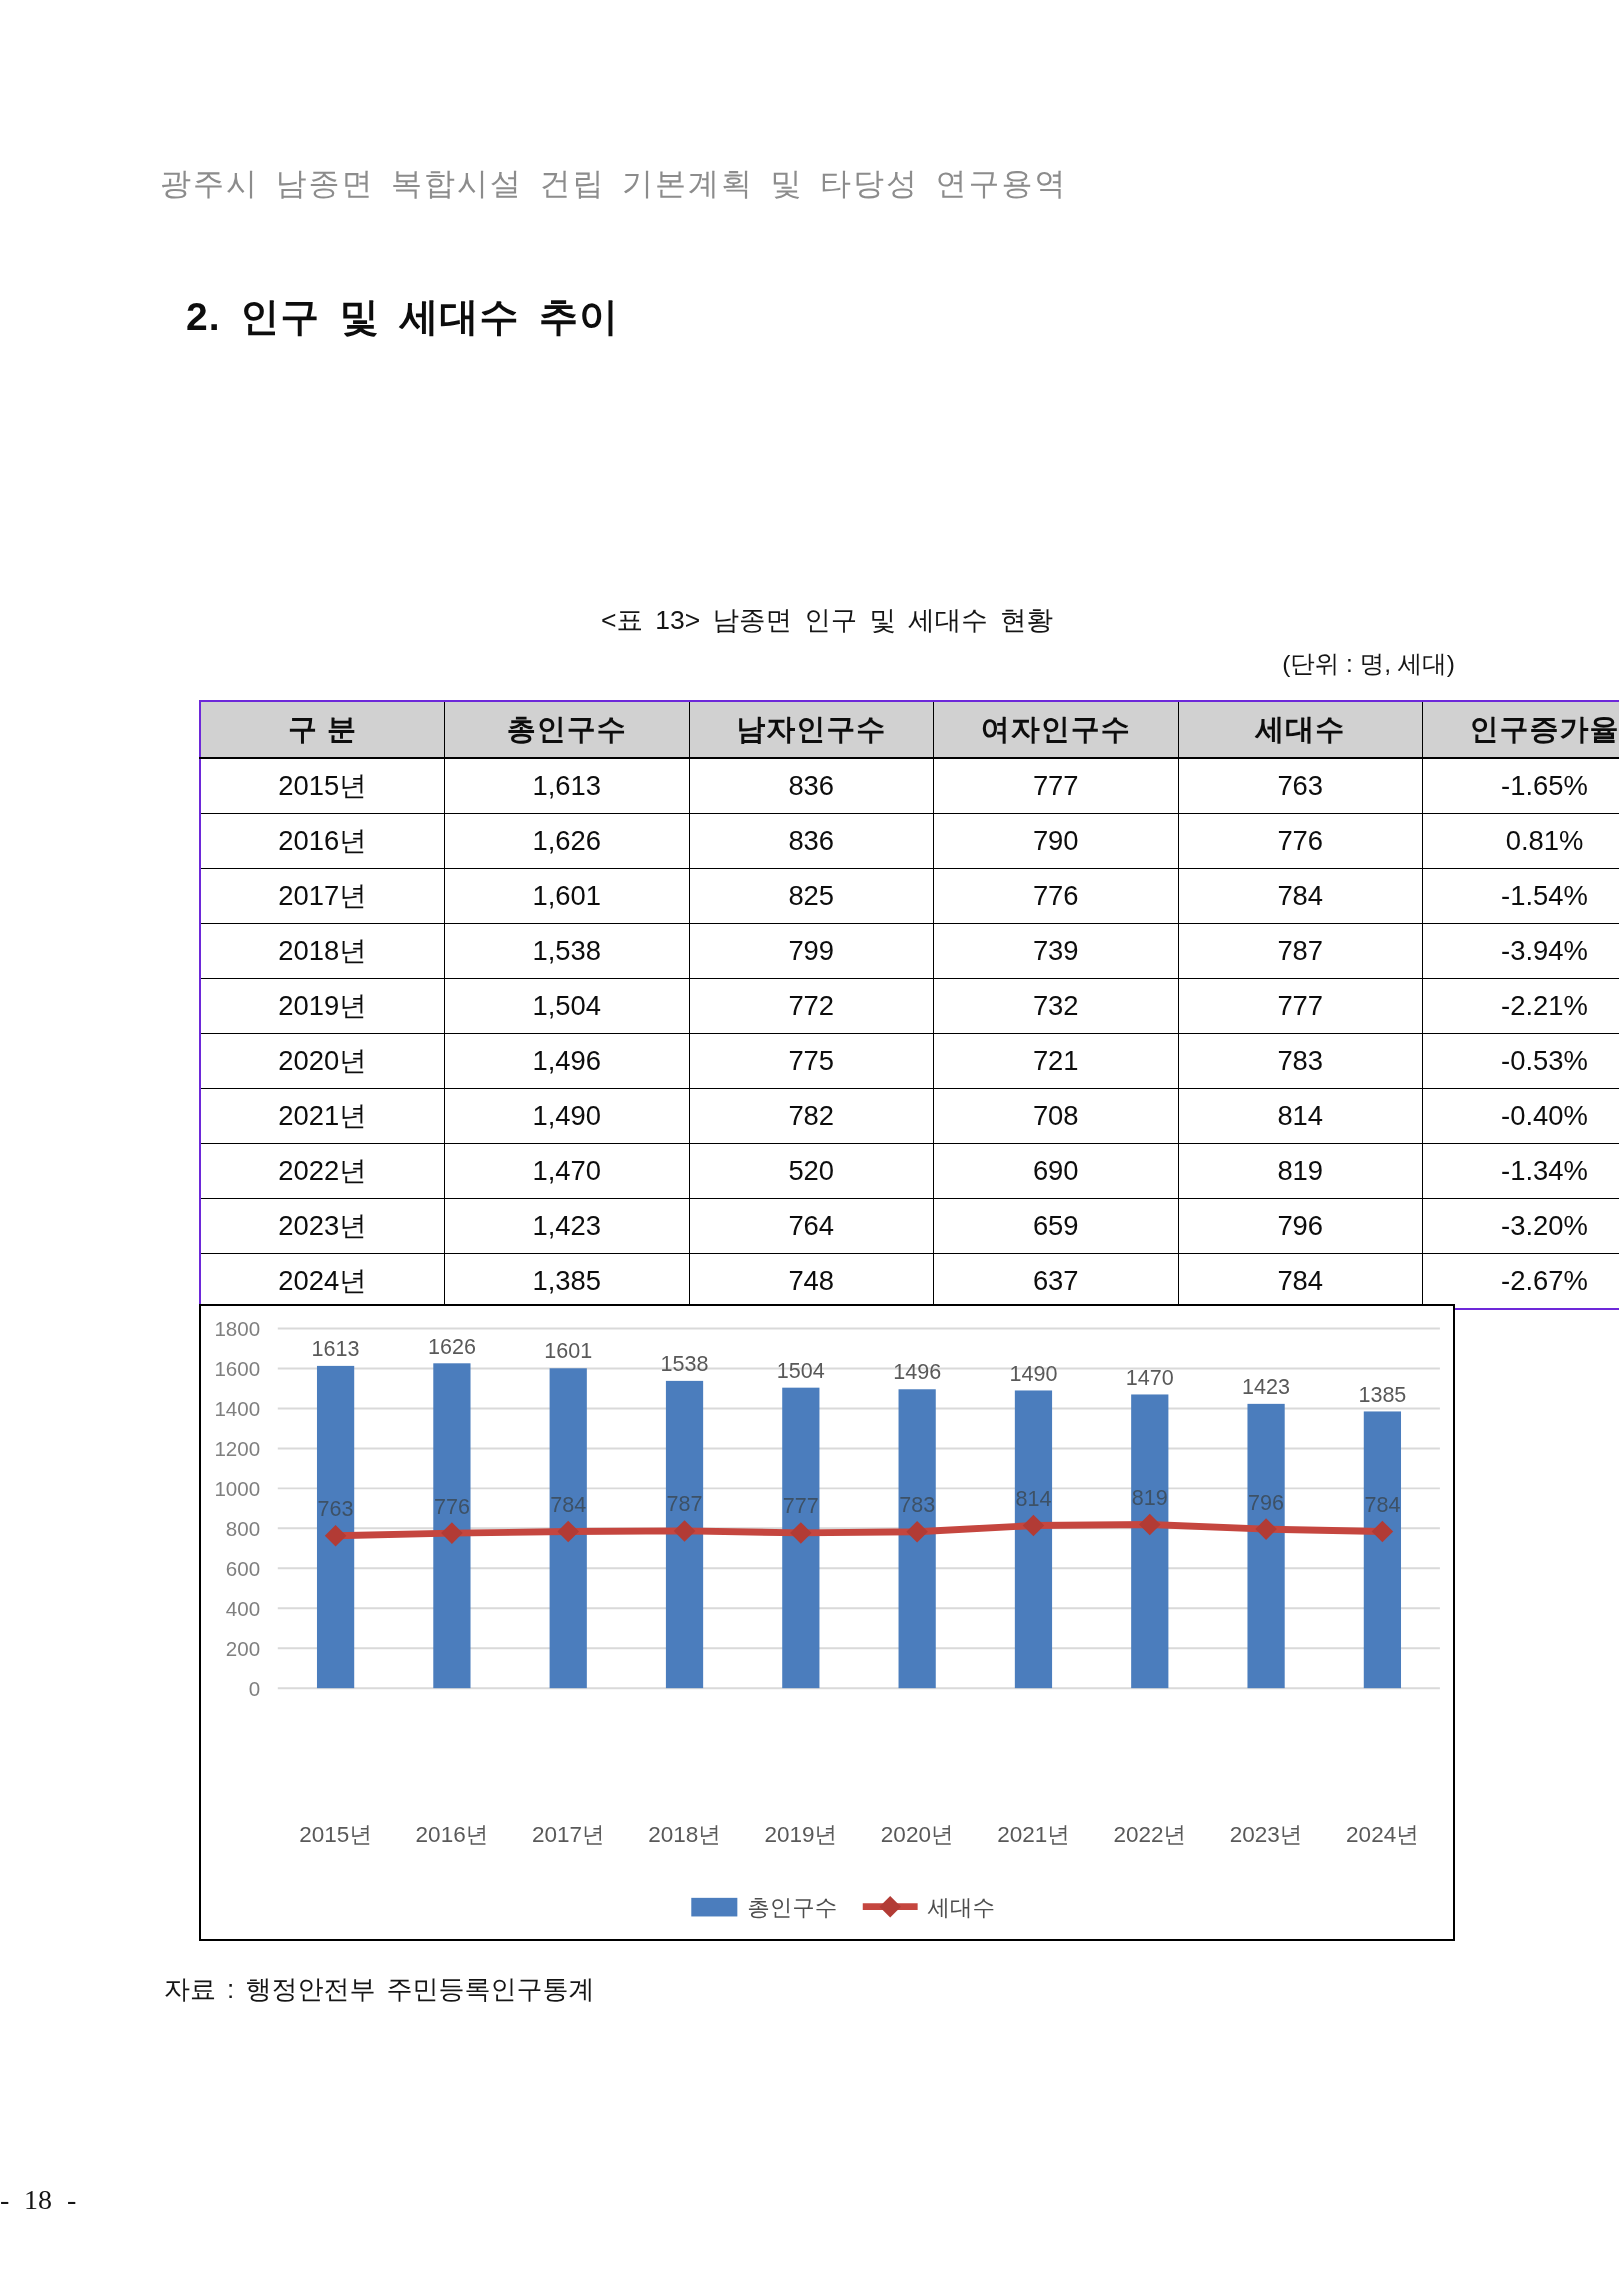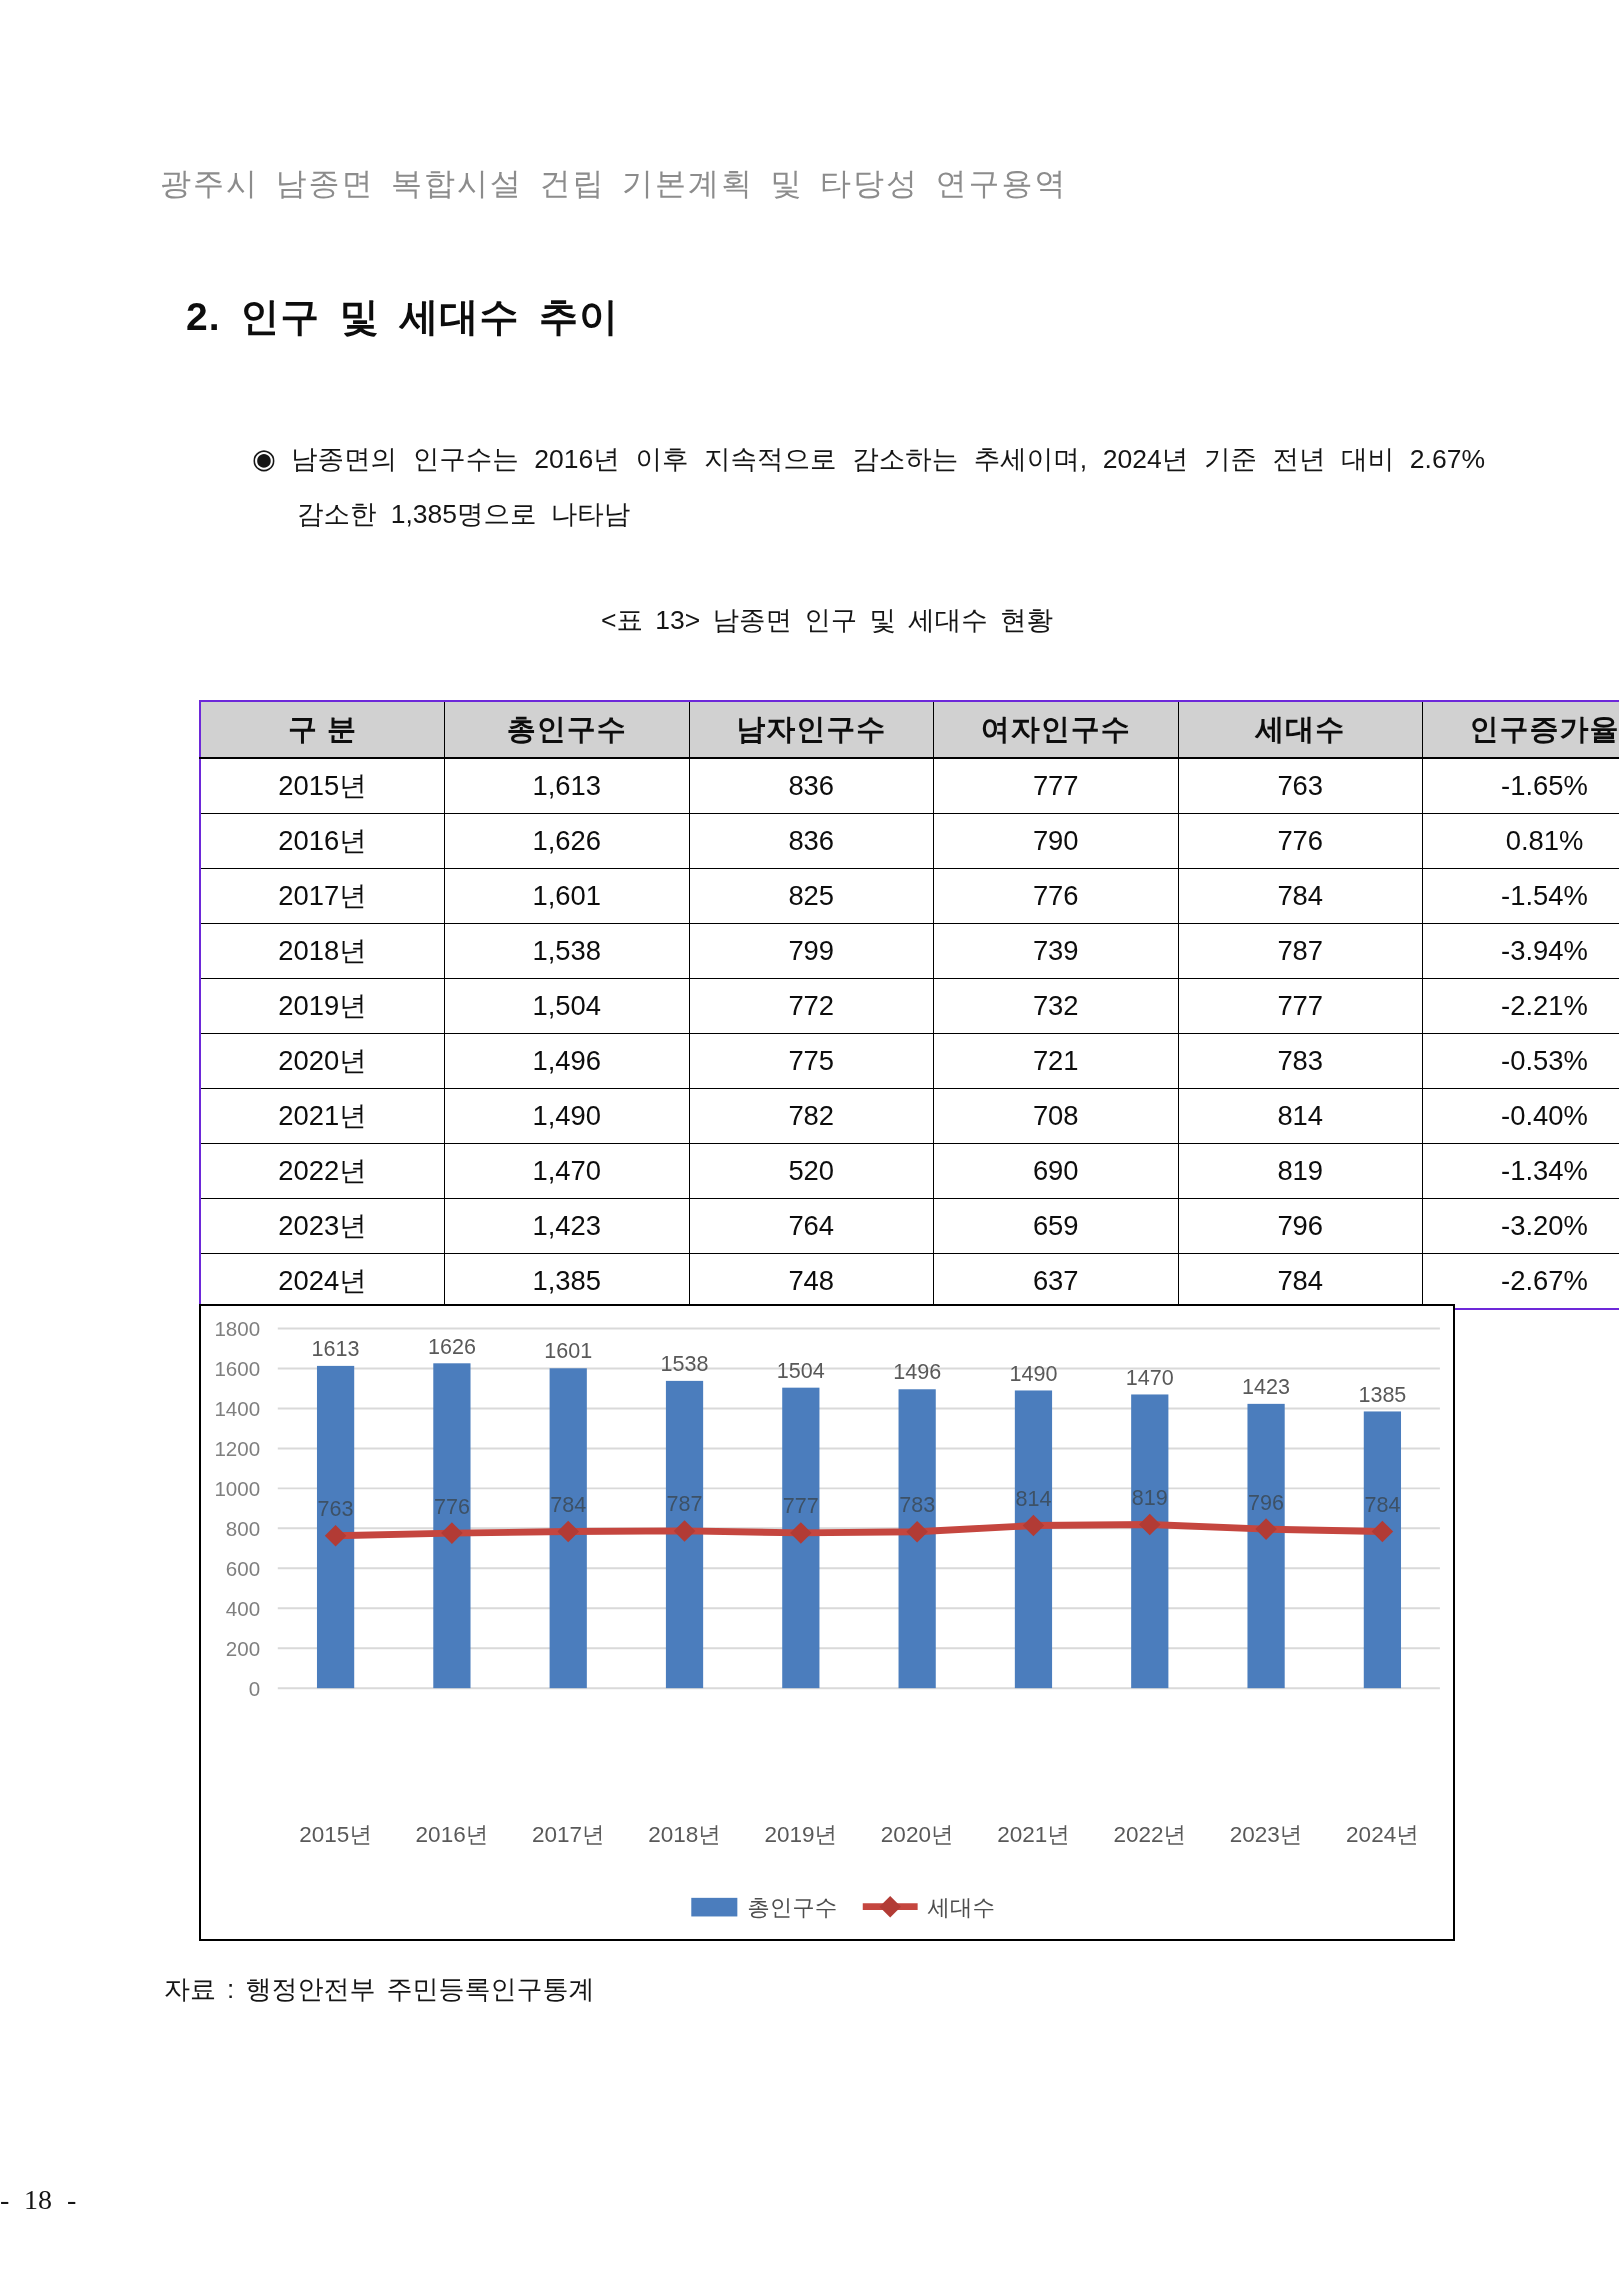--- a/index.html
+++ b/index.html
@@ -67,24 +67,24 @@
 </style>
 </head>
 <body>
 
 <div class="page">
 
   <div class="doc-header">광주시 남종면 복합시설 건립 기본계획 및 타당성 연구용역</div>
 
   <h2 class="section-heading">2. 인구 및 세대수 추이</h2>
 
-  <div class="bullet-para"><span class="bullet">◉</span><span>남종면의 인구수는 2016년 이후 지속적으로 감소하는 추세이며, 2024년 기준 전년 대비 2.67% 감소한 1,385명으로 나타남</span></div>
 
   <div class="table-caption">&lt;표 13&gt; 남종면 인구 및 세대수 현황</div>
 
+  <div class="unit-note">(단위 : 명, 세대)</div>
 
   <table class="pop-table">
     <thead>
       <tr id="pop-table-header">
           <th>구 분</th>
           <th>총인구수</th>
           <th>남자인구수</th>
           <th>여자인구수</th>
           <th>세대수</th>
           <th>인구증가율</th>

